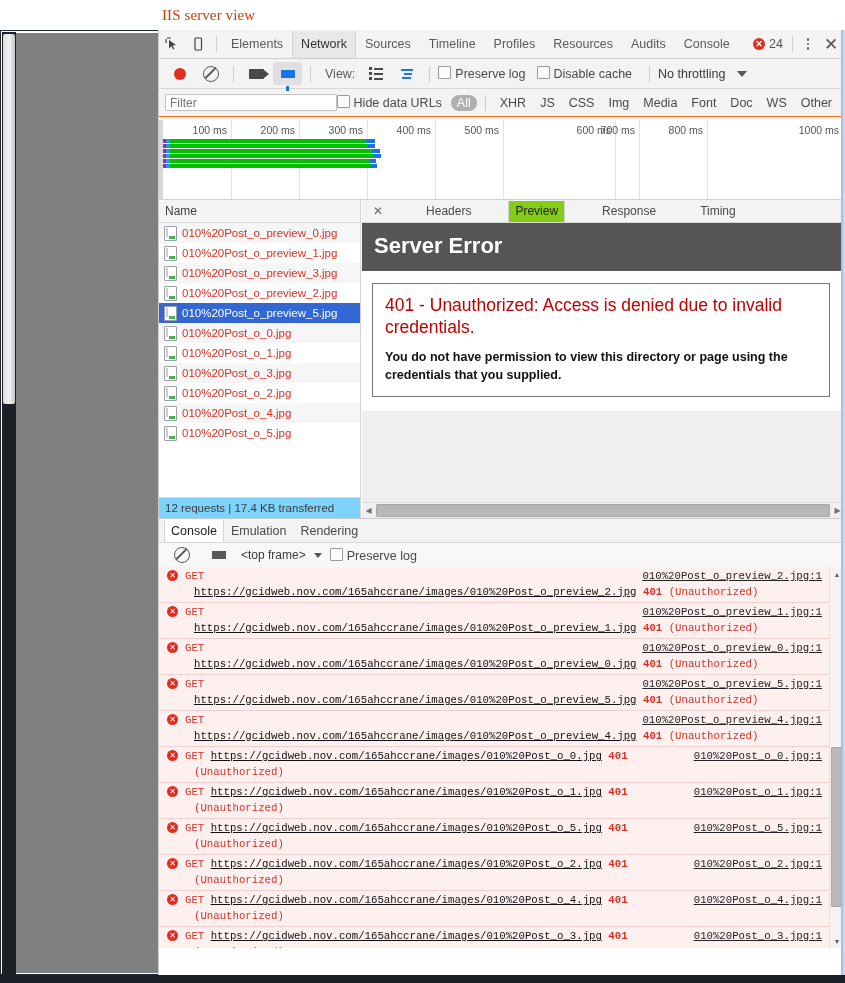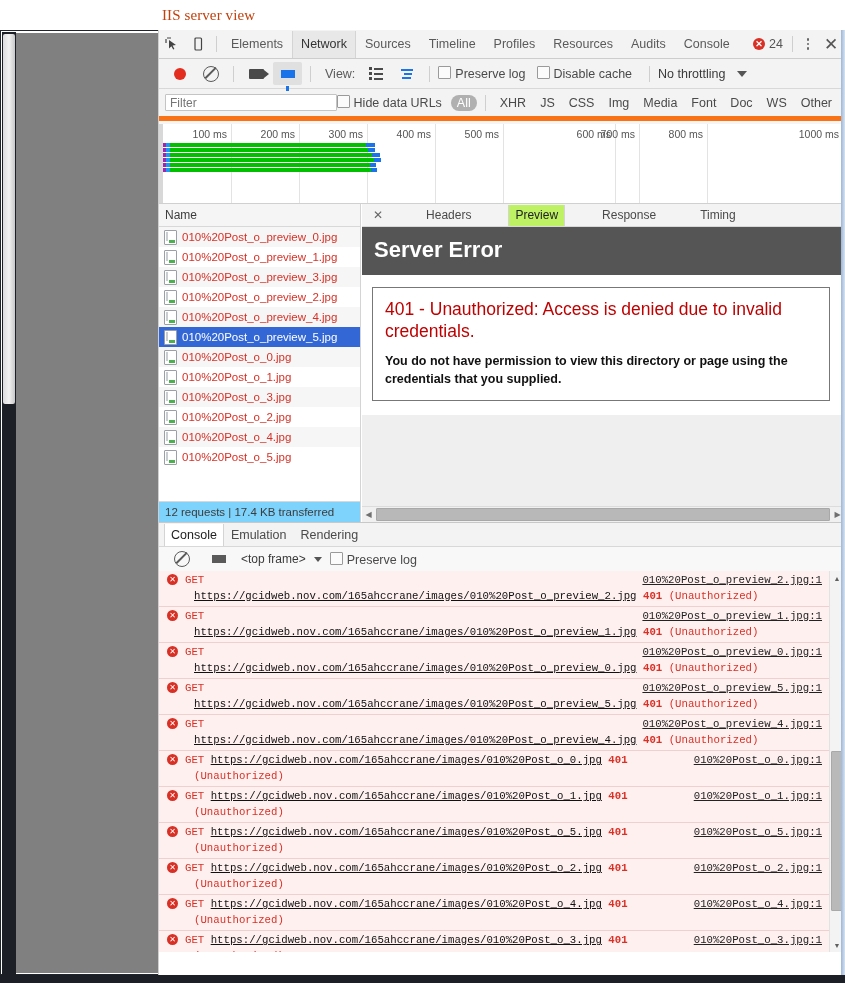--- a/index.html
+++ b/index.html
@@ -106,21 +106,21 @@
   .chk-lbl{font-size:12.5px;color:#4a4a4a;margin-right:9px;cursor:pointer;white-space:nowrap;}
   .vsep{width:1px;height:16px;background:#cfcfcf;margin:0 6px;}
   .throttle{font-size:12.5px;color:#3a3a3a;cursor:pointer;}
   .caret{
     width:0;height:0;border-left:5px solid transparent;border-right:5px solid transparent;
     border-top:6px solid #555;margin-left:10px;cursor:pointer;
   }
 
   
   .filter-bar{
-    height:27px;background:#f3f3f3;border-bottom:5px solid #f97316;
+    height:27px;background:#f3f3f3;border-bottom:1px solid #f97316;
     display:flex;align-items:center;padding:0 6px;
   }
   .filter-input{
     width:196px;height:17px;border:1px solid #c4c4c4;background:#fff;
     font-size:12px;color:#9b9b9b;padding:0 4px;box-sizing:border-box;line-height:16px;
     border-radius:1px;
   }
   .f-spacer{flex:1;}
   .type-pill{
     font-size:12.5px;color:#4a4a4a;padding:1px 6px;border-radius:9px;cursor:pointer;
@@ -184,21 +184,21 @@
     position:absolute;left:203px;top:0;right:0;height:100%;background:#fff;
   }
   .detail-tabs{
     height:22px;background:#f3f3f3;border-bottom:1px solid #d8d8d8;
     display:flex;align-items:center;padding-left:5px;
   }
   .dt-x{font-size:12px;color:#666;padding:0 6px;cursor:pointer;}
   .d-tab{
     font-size:12px;color:#4a4a4a;padding:0 7px;height:21px;line-height:21px;cursor:pointer;margin-left:30px;
   }
-  .d-tab.active{background:#bef264;box-shadow:inset 1px 0 0 #d4d4d4,inset -1px 0 0 #d4d4d4;color:#222;}
+  .d-tab.active{background:#84cc16;box-shadow:inset 1px 0 0 #d4d4d4,inset -1px 0 0 #d4d4d4;color:#222;}
   .preview-area{position:absolute;top:23px;left:0;right:0;bottom:16px;background:#efefef;overflow:hidden;}
   .srv-hdr{
     background:#555555;color:#fff;font-size:22px;font-weight:bold;
     padding:10px 12px 12px 12px;font-family:"Liberation Sans",sans-serif;
   }
   .srv-white{background:#fff;padding:12px 14px 14px 10px;}
   .srv-box{
     border:1px solid #777;padding:10px 12px 12px 12px;background:#fff;
   }
   .srv-401{
@@ -476,24 +476,20 @@
               <span>010%20Post_o_preview_1.jpg</span>
             </div>
             <div class="req-row odd">
               <span class="doc-ico"></span>
               <span>010%20Post_o_preview_3.jpg</span>
             </div>
             <div class="req-row">
               <span class="doc-ico"></span>
               <span>010%20Post_o_preview_2.jpg</span>
             </div>
-            <div class="req-row odd">
-              <span class="doc-ico"></span>
-              <span>010%20Post_o_preview_4.jpg</span>
-            </div>
             <div class="req-row sel">
               <span class="doc-ico"></span>
               <span>010%20Post_o_preview_5.jpg</span>
             </div>
             <div class="req-row odd">
               <span class="doc-ico"></span>
               <span>010%20Post_o_0.jpg</span>
             </div>
             <div class="req-row">
               <span class="doc-ico"></span>

